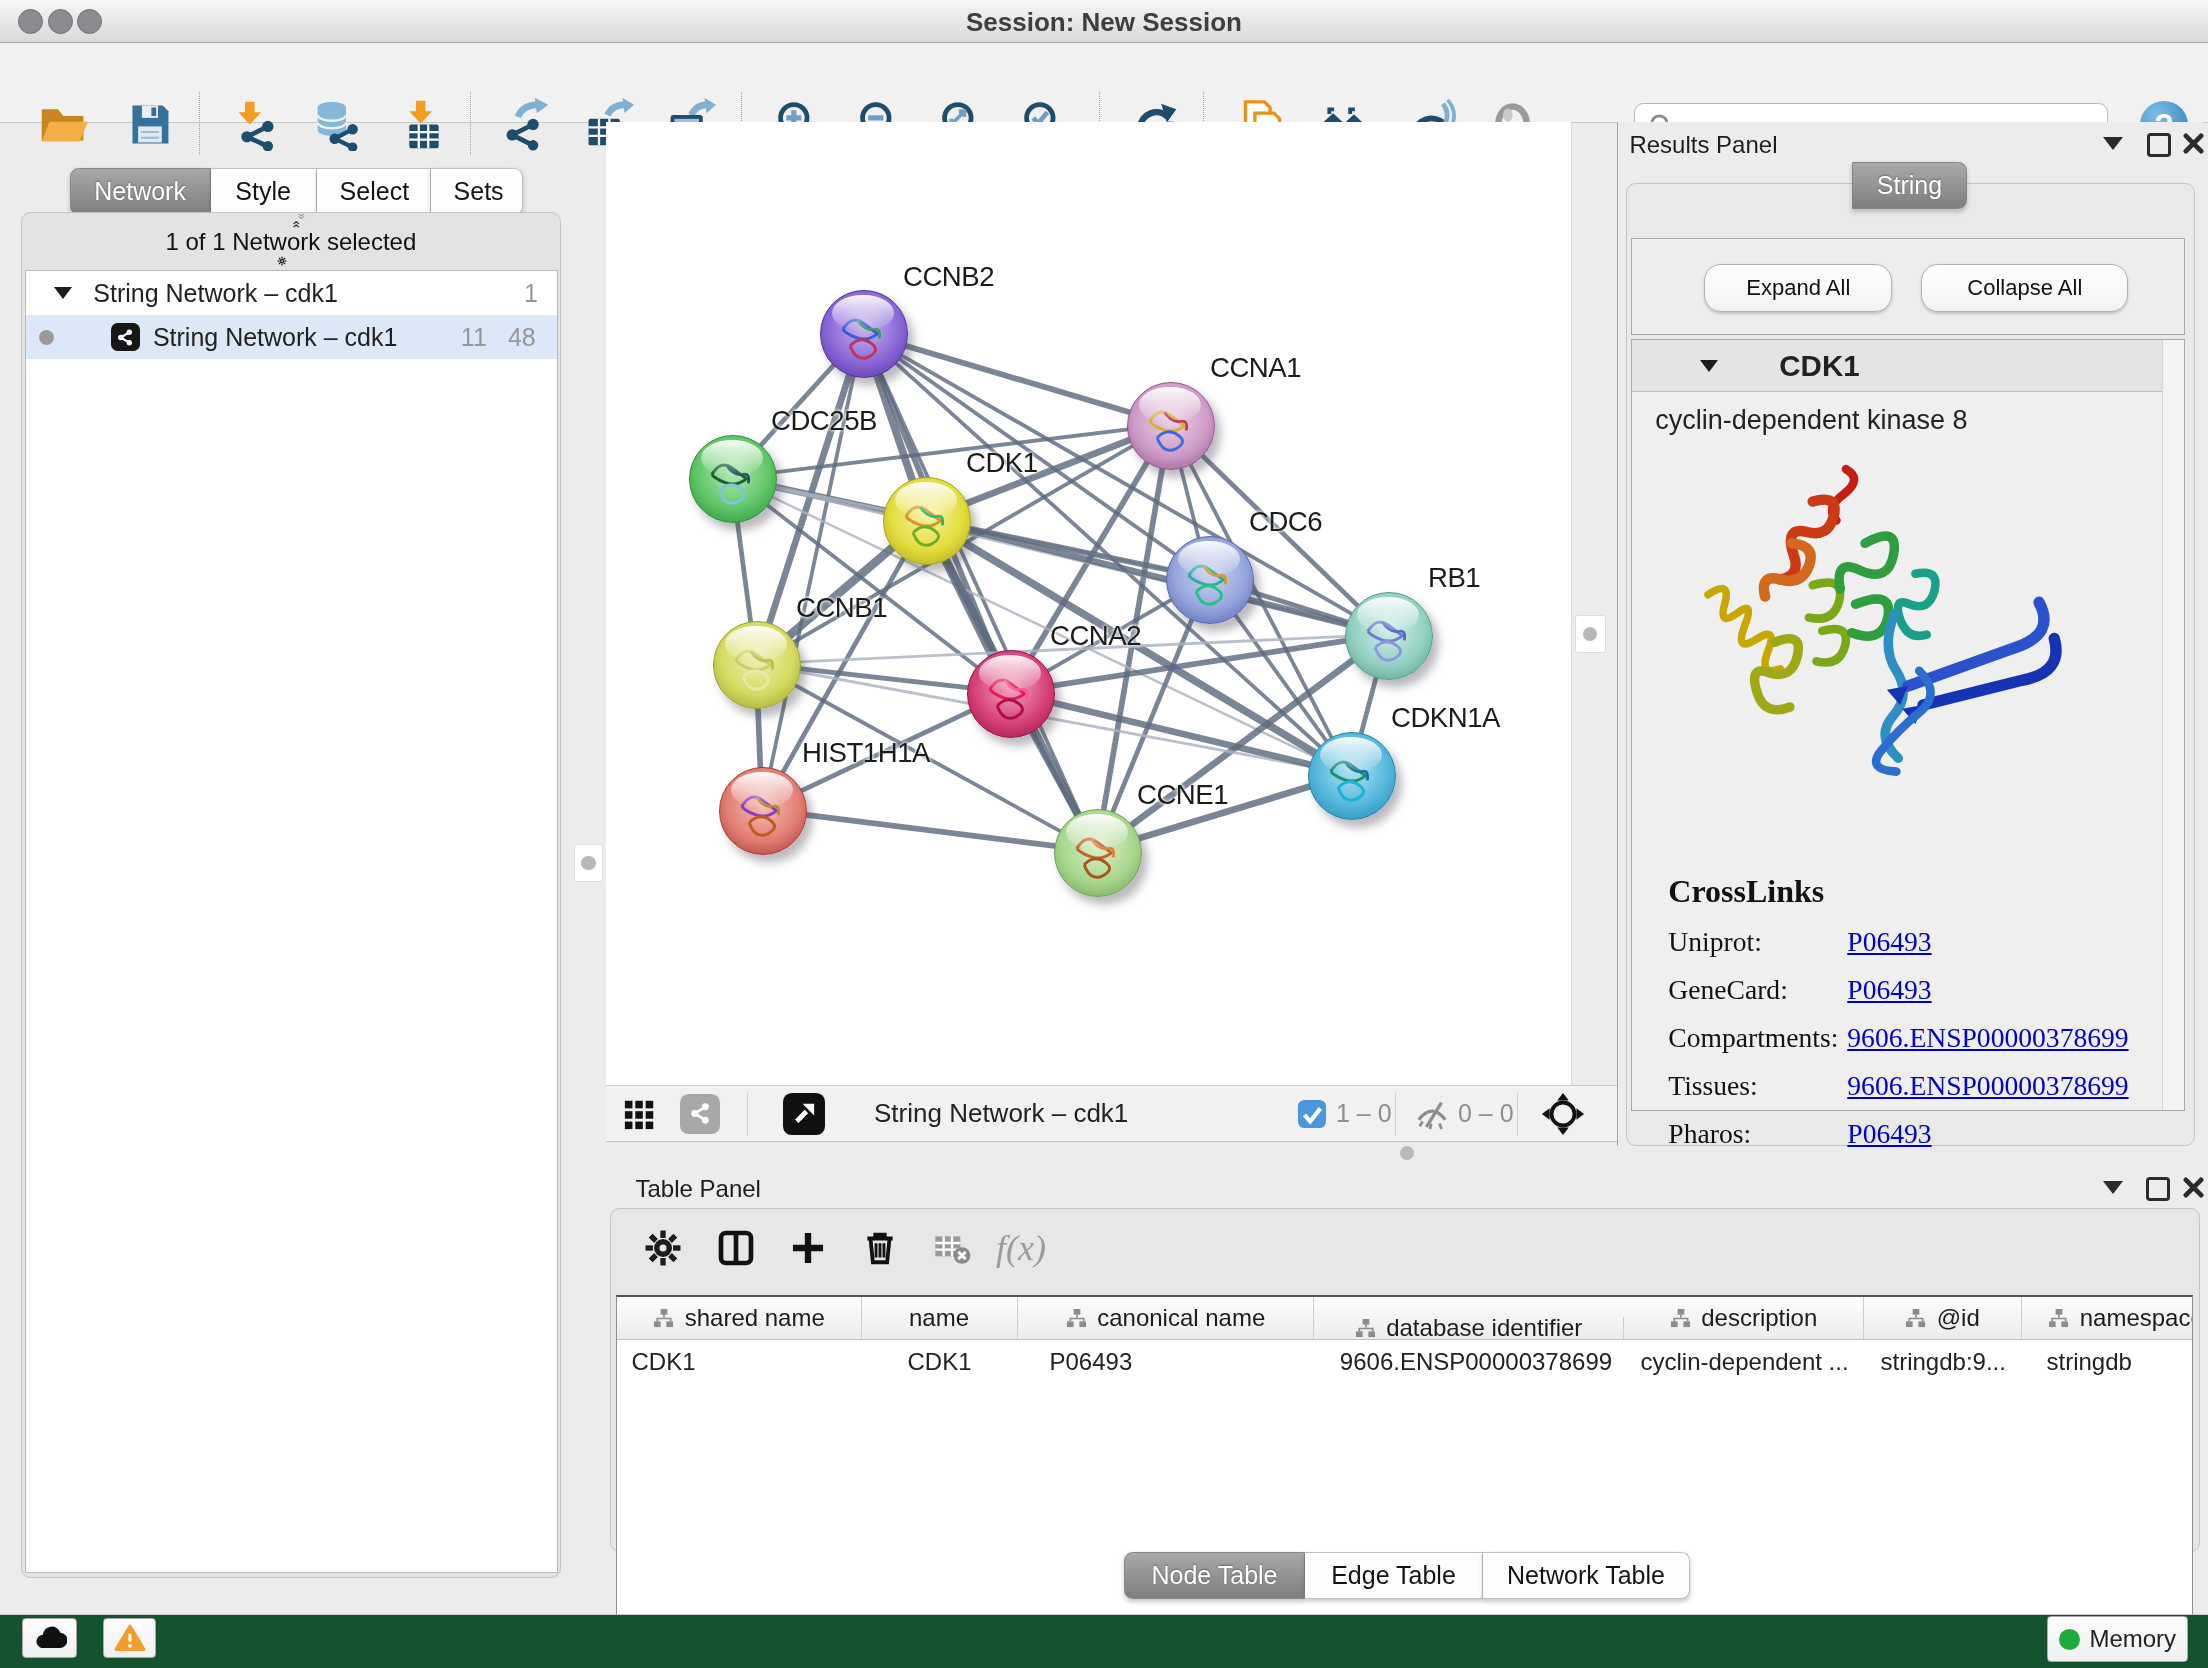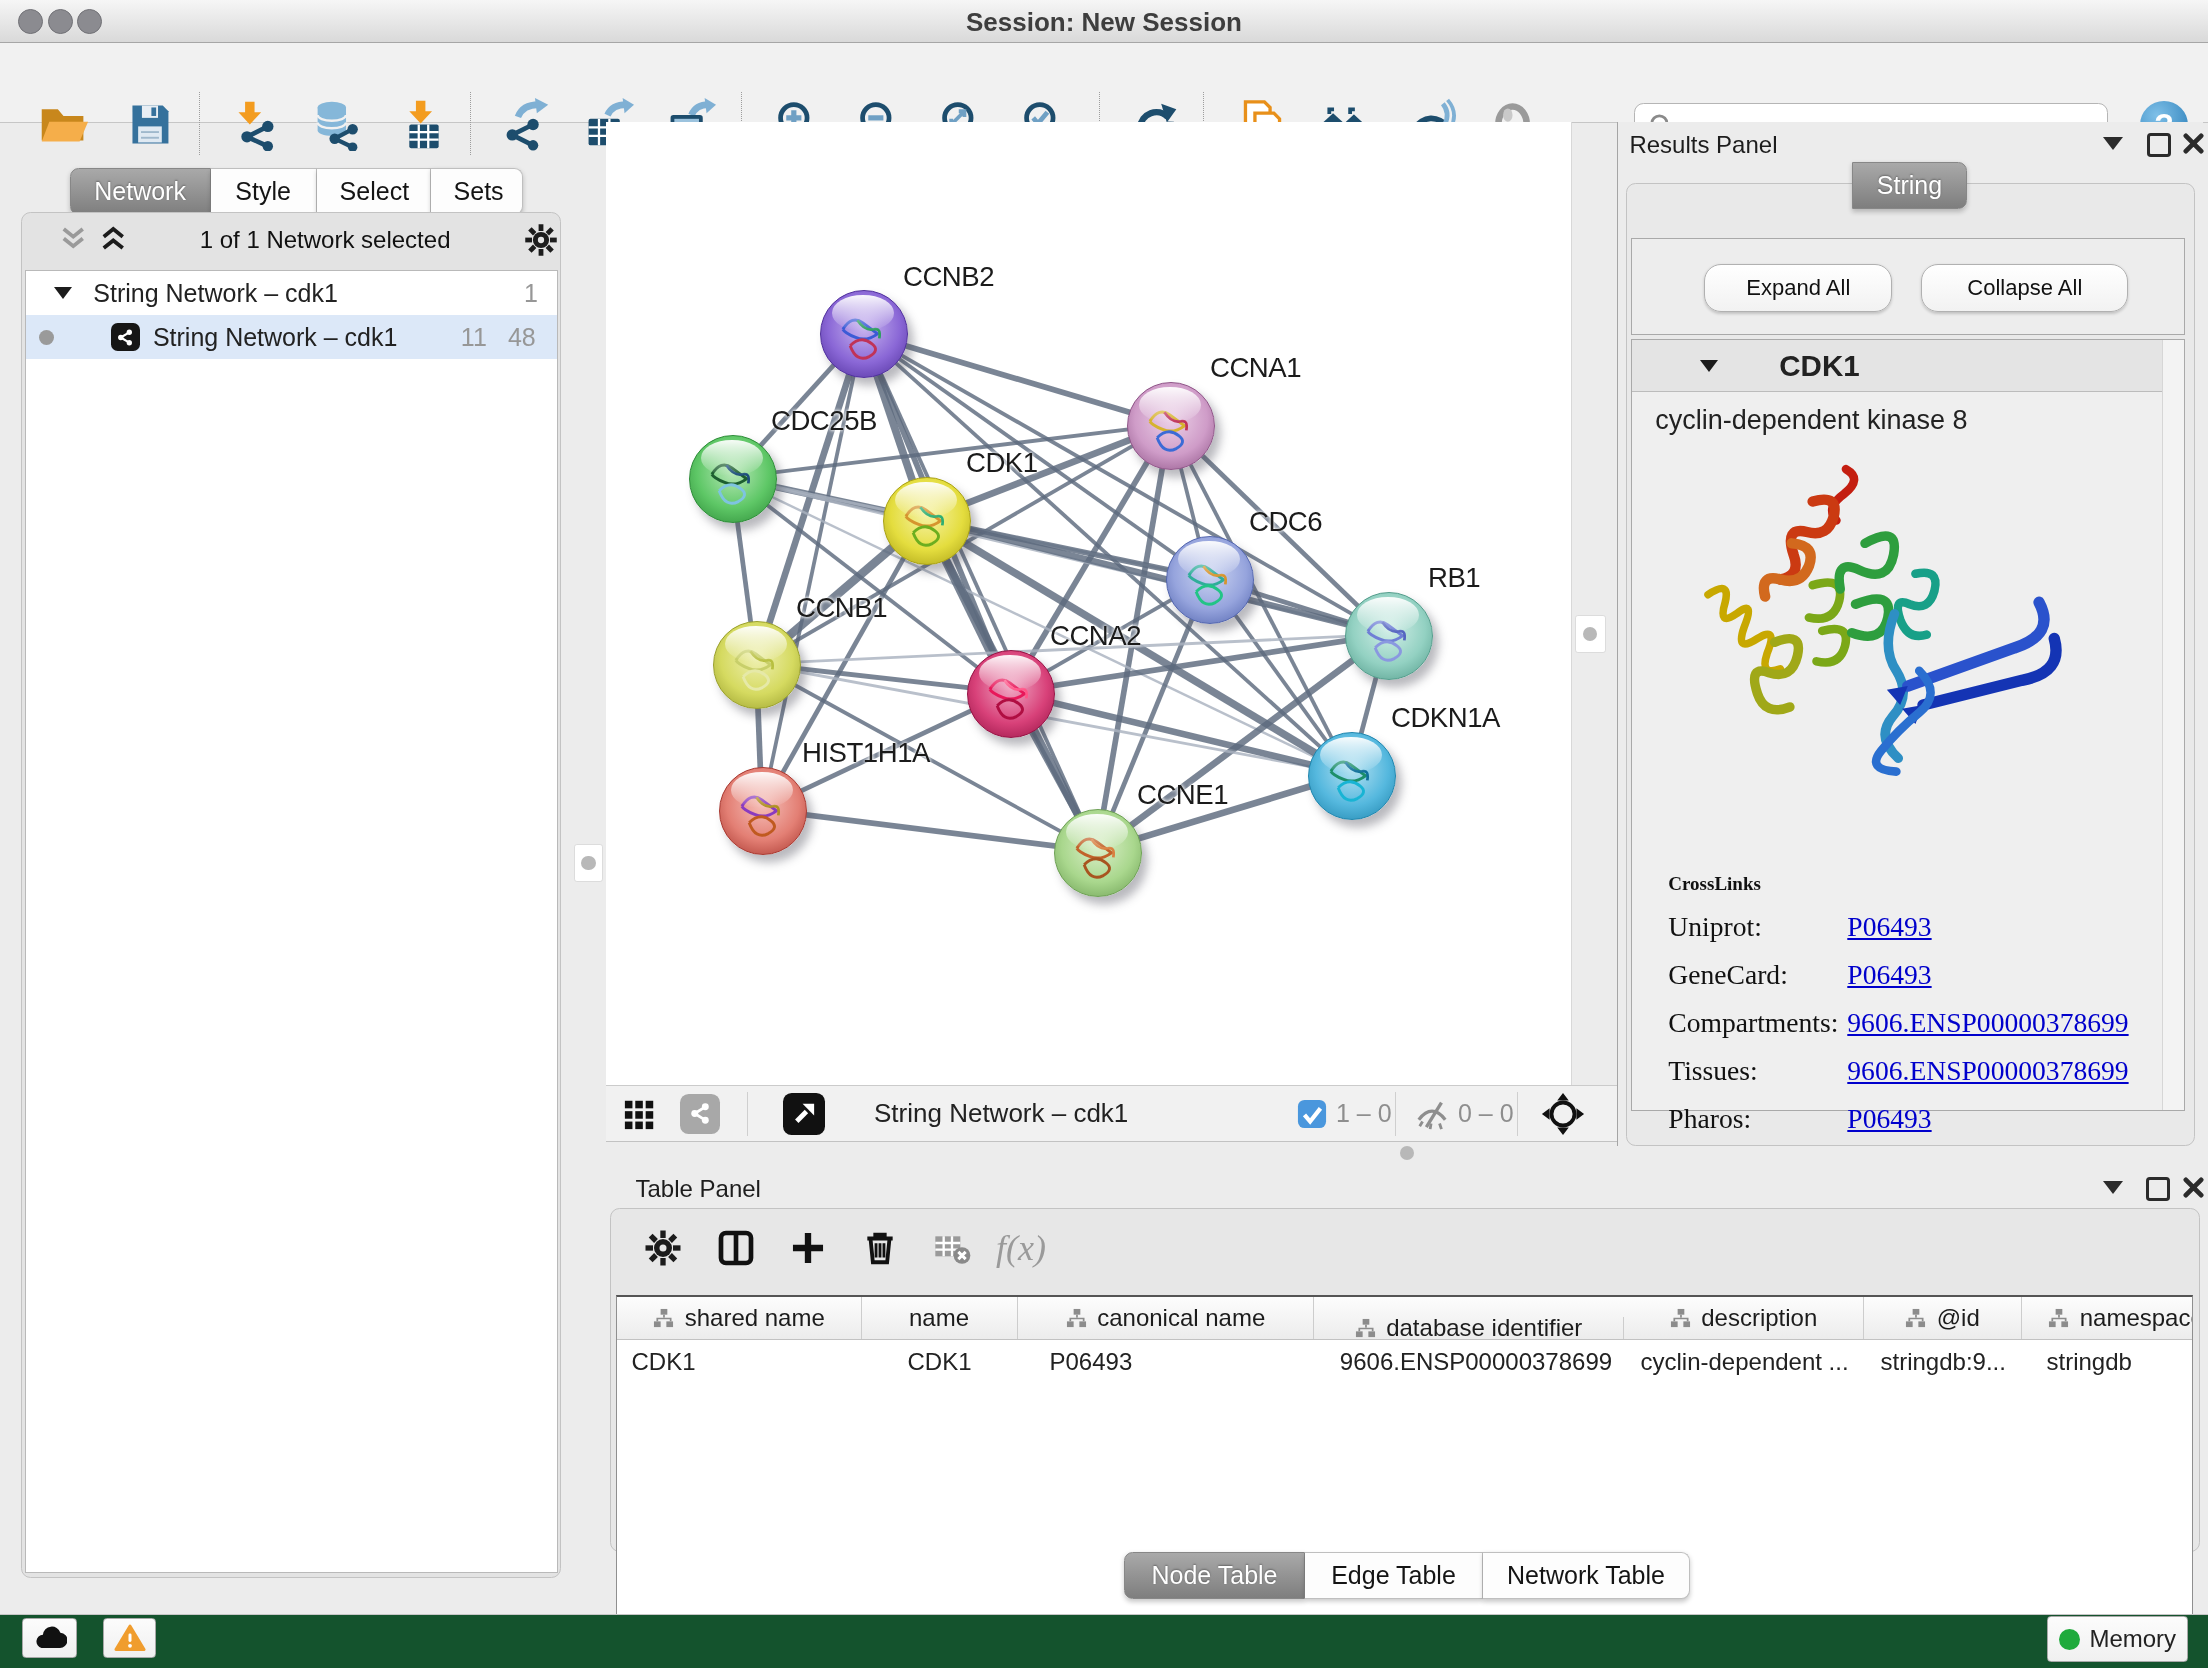--- a/index.html
+++ b/index.html
@@ -255,21 +255,21 @@
 </div>
 
 <div class="abs cp">
   <div class="seg" style="position:absolute;left:62px;top:42px;">
     <div class="tab active" style="width:93px;text-align:center">Network</div>
     <div class="tab" style="width:59px;text-align:center">Style</div>
     <div class="tab" style="width:67px;text-align:center">Select</div>
     <div class="tab" style="width:45px;text-align:center">Sets</div>
   </div>
   <div class="rounded-box" style="position:absolute;left:13.3px;top:86px;width:538px;height:1364px;background:#e3e3e3;">
-    <div class="cp-minibar" style="left:16px;top:0;width:538px;height:53px;">
+    <div class="cp-minibar" style="left:0;top:0;width:538px;height:53px;flex-direction:column;">
       <svg style="margin-left:21px" width="28.5" height="27" viewBox="0 0 30 28">
         <path d="M5 3 l10 8 10 -8 M5 13 l10 8 10 -8" fill="none" stroke="#9a9a9a" stroke-width="4"></path>
       </svg>
       <svg style="margin-left:11.4px" width="28.5" height="27" viewBox="0 0 30 28">
         <path d="M5 11 l10 -8 10 8 M5 23 l10 -8 10 8" fill="none" stroke="#1c1c1c" stroke-width="4"></path>
       </svg>
       <span style="flex:1;text-align:center;font-size:24px;color:#111">1 of 1 Network selected</span>
       <svg style="margin-right:17px" width="36" height="36" viewBox="0 0 24 24">
         <g fill="#1c1c1c">
             <circle cx="12" cy="12" r="5.4"></circle>
@@ -571,21 +571,21 @@
       <path d="M150 140 q34 -10 28 16 q-6 24 -32 18 M160 188 q30 -8 24 16 q-6 22 -30 16" fill="none" stroke="#7ba818" stroke-width="9" stroke-linecap="round"></path>
       <path d="M205 96 q36 -20 30 12 q-6 30 -36 16 q-26 -12 -20 20 M195 160 q40 -16 34 14 q-6 28 -38 16" fill="none" stroke="#2e9e3e" stroke-width="10" stroke-linecap="round"></path>
       <path d="M258 128 q26 -6 20 18 q-6 22 -26 14 q-18 -8 -10 16 q8 22 28 16" fill="none" stroke="#18a088" stroke-width="9" stroke-linecap="round"></path>
       <path d="M236 170 q-14 36 2 60 q16 26 -4 48 q-18 22 6 44" fill="none" stroke="#2e8fc4" stroke-width="10" stroke-linecap="round"></path>
       <path d="M388 158 q18 34 -26 48 L250 246" fill="none" stroke="#2a52cc" stroke-width="12" stroke-linecap="round"></path>
       <path d="M404 196 q10 36 -34 44 L266 266" fill="none" stroke="#1434b4" stroke-width="12" stroke-linecap="round"></path>
       <path d="M250 246 l-22 4 14 16 z M266 266 l-22 4 14 16 z" fill="#1434b4"></path>
       <path d="M262 230 q24 24 0 44 q-22 18 -40 40 q-16 20 16 22" fill="none" stroke="#2a6fd0" stroke-width="9" stroke-linecap="round"></path>
     </svg>
     <div class="crosslinks" style="position:absolute;left:36px;top:533px;width:476px">
-      <div style="font-weight:bold;font-size:19px">CrossLinks</div>
+      <div style="font-weight:bold;font-size:32px">CrossLinks</div>
       <div id="xl-rows">
           <div class="xl-row">
             <span class="xl-label">Uniprot:</span>
             <a href="#">P06493</a>
           </div>
           <div class="xl-row">
             <span class="xl-label">GeneCard:</span>
             <a href="#">P06493</a>
           </div>
           <div class="xl-row">

